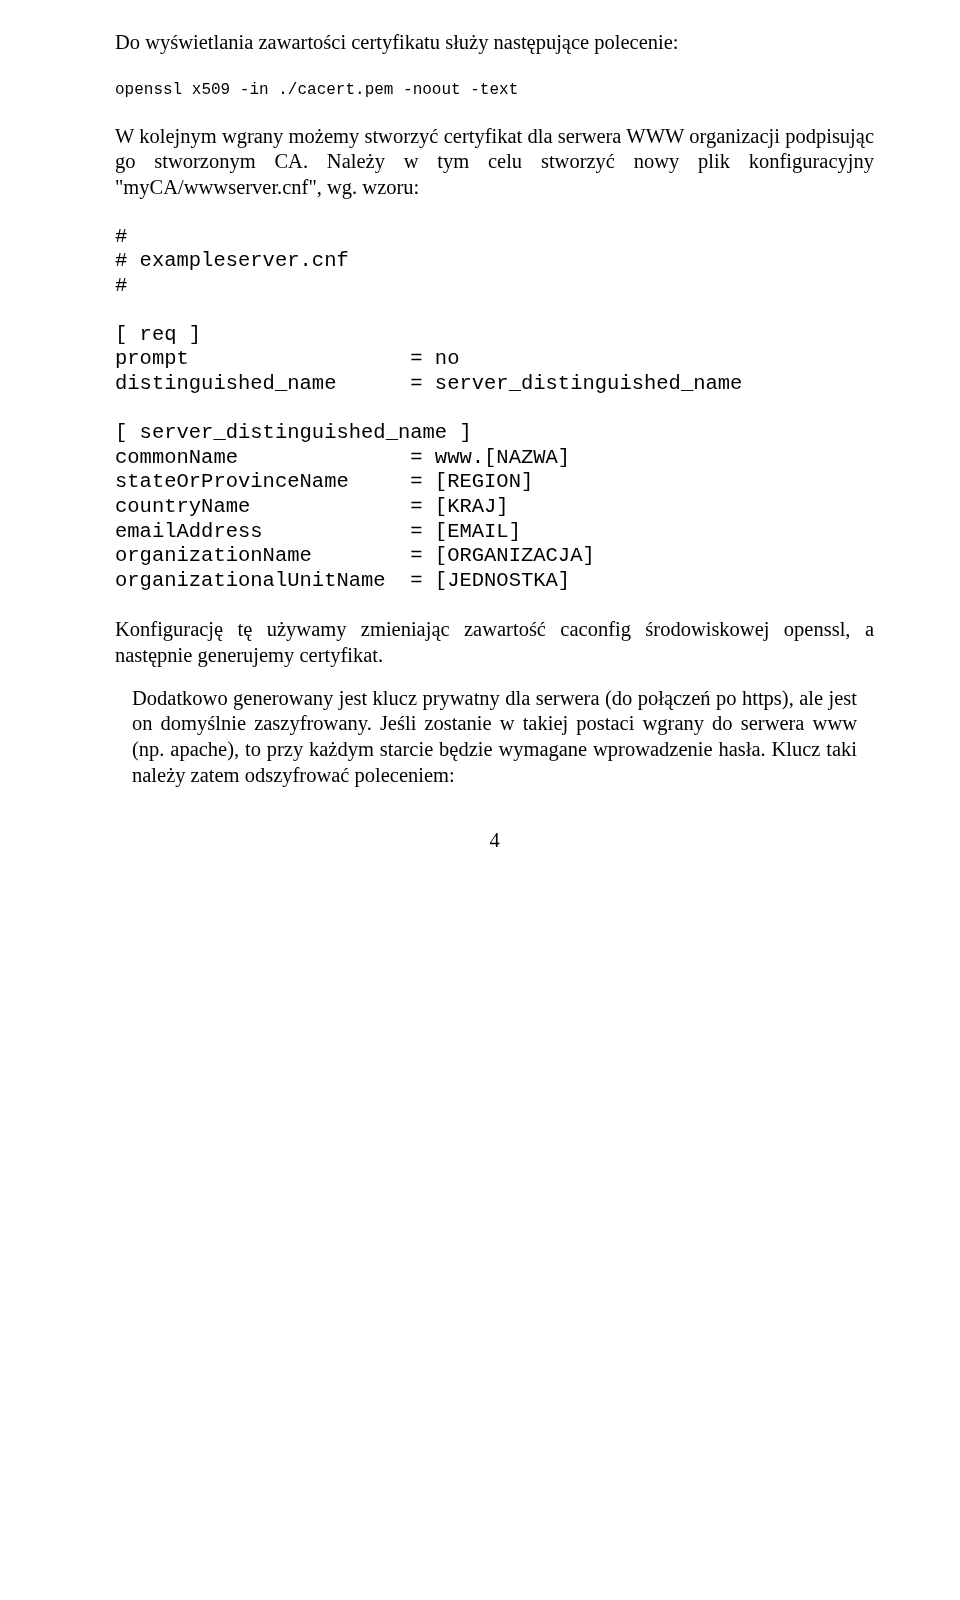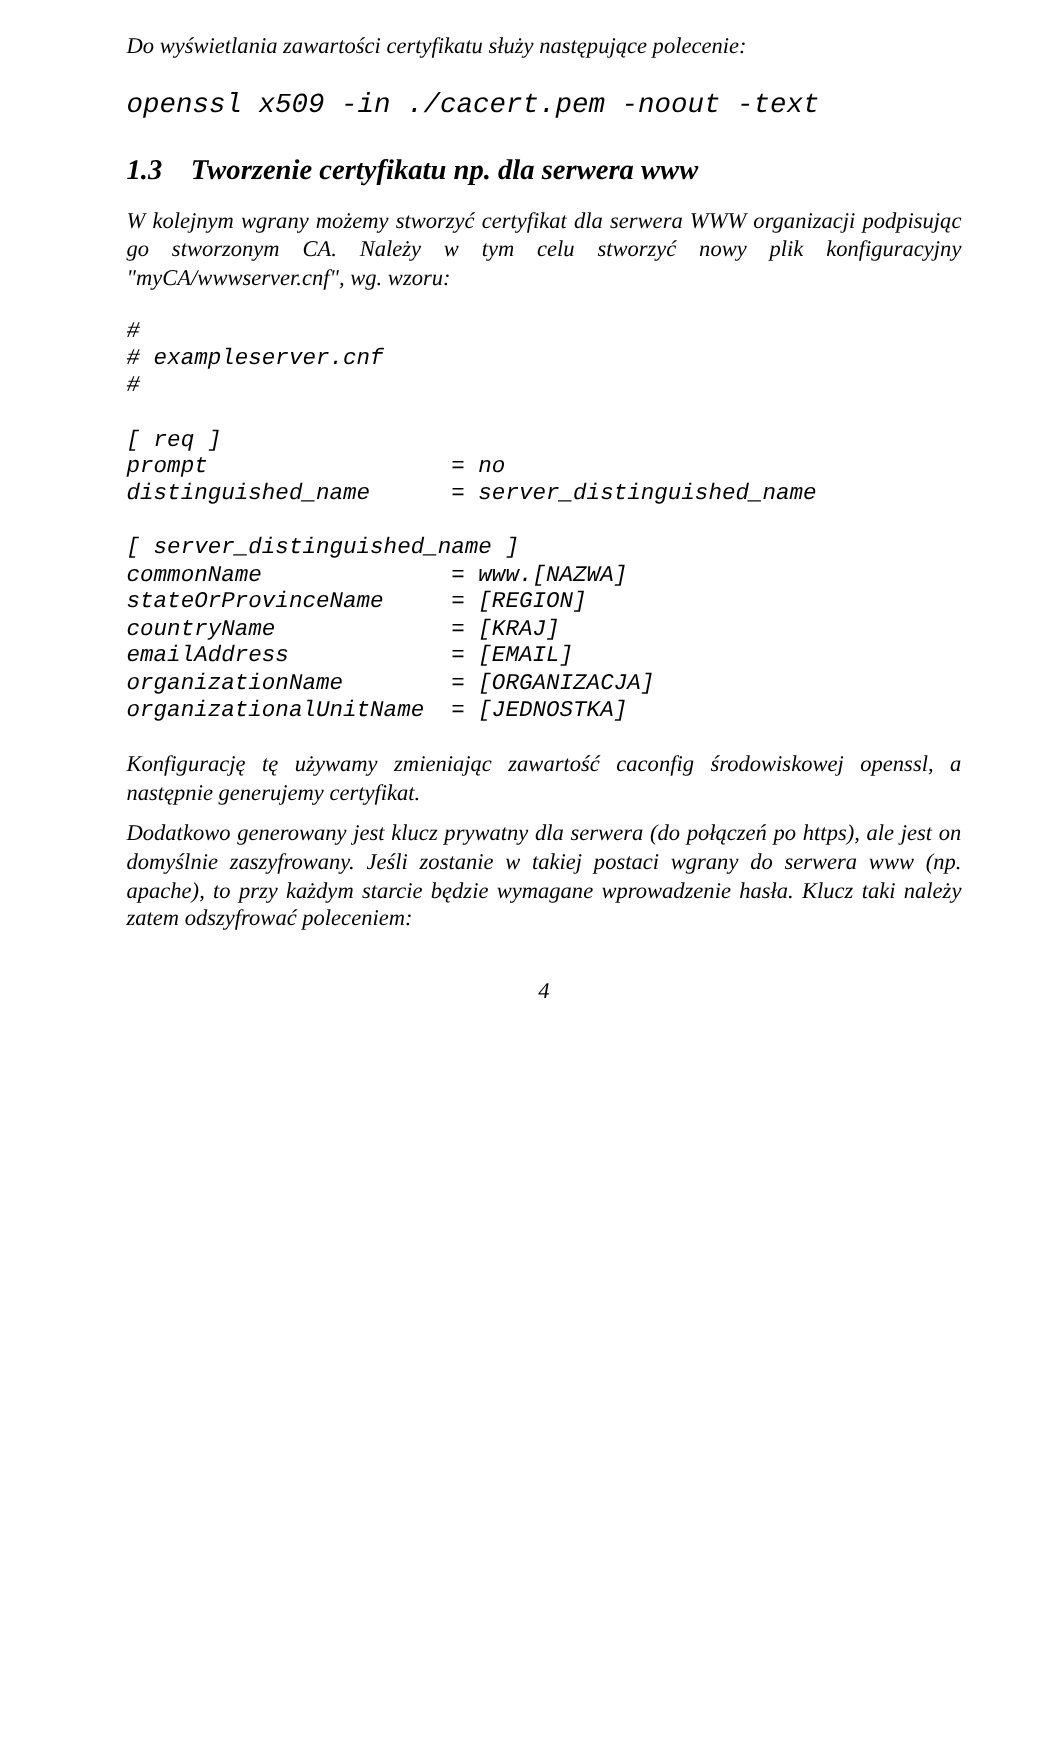--- a/index.html
+++ b/index.html
@@ -7,34 +7,33 @@
     padding: 0;
     background: #ffffff;
     font-family: "Times New Roman", Times, serif;
     color: #000;
     width: 960px;
   }
   .page {
     padding: 30px 86px 30px 115px;
     font-size: 20.5px;
     line-height: 1.25;
-    font-style: italic;
   }
   .para {
     margin: 0 0 12px 0;
     text-align: justify;
   }
   .para-tight {
-    margin: 0;
+    margin: 17px;
     text-align: justify;
   }
   .code {
     font-family: "Courier New", Courier, monospace;
     white-space: pre;
-    font-size: 25px;
+    font-size: 16px;
     line-height: 1.25;
     margin: 24px 0 24px 0;
   }
   .code-block {
     font-family: "Courier New", Courier, monospace;
     white-space: pre;
     font-size: 20.5px;
     line-height: 1.2;
     margin: 24px 0 24px 0;
   }
@@ -55,23 +54,20 @@
 </style>
 </head>
 <body>
 
 <div class="page">
 
   <p class="para">Do wyświetlania zawartości certyfikatu służy następujące polecenie:</p>
 
   <div class="code">openssl x509 -in ./cacert.pem -noout -text</div>
 
-  <h2 class="section">
-    <span class="sec-num">1.3</span><span>Tworzenie certyfikatu np. dla serwera www</span>
-  </h2>
 
   <p class="para">W kolejnym wgrany możemy stworzyć certyfikat dla serwera WWW organizacji podpisując go stworzonym CA. Należy w tym celu stworzyć nowy plik konfiguracyjny "myCA/wwwserver.cnf", wg. wzoru:</p>
 
   <div class="code-block">#
 # exampleserver.cnf
 #
 
 [ req ]
 prompt                  = no
 distinguished_name      = server_distinguished_name

